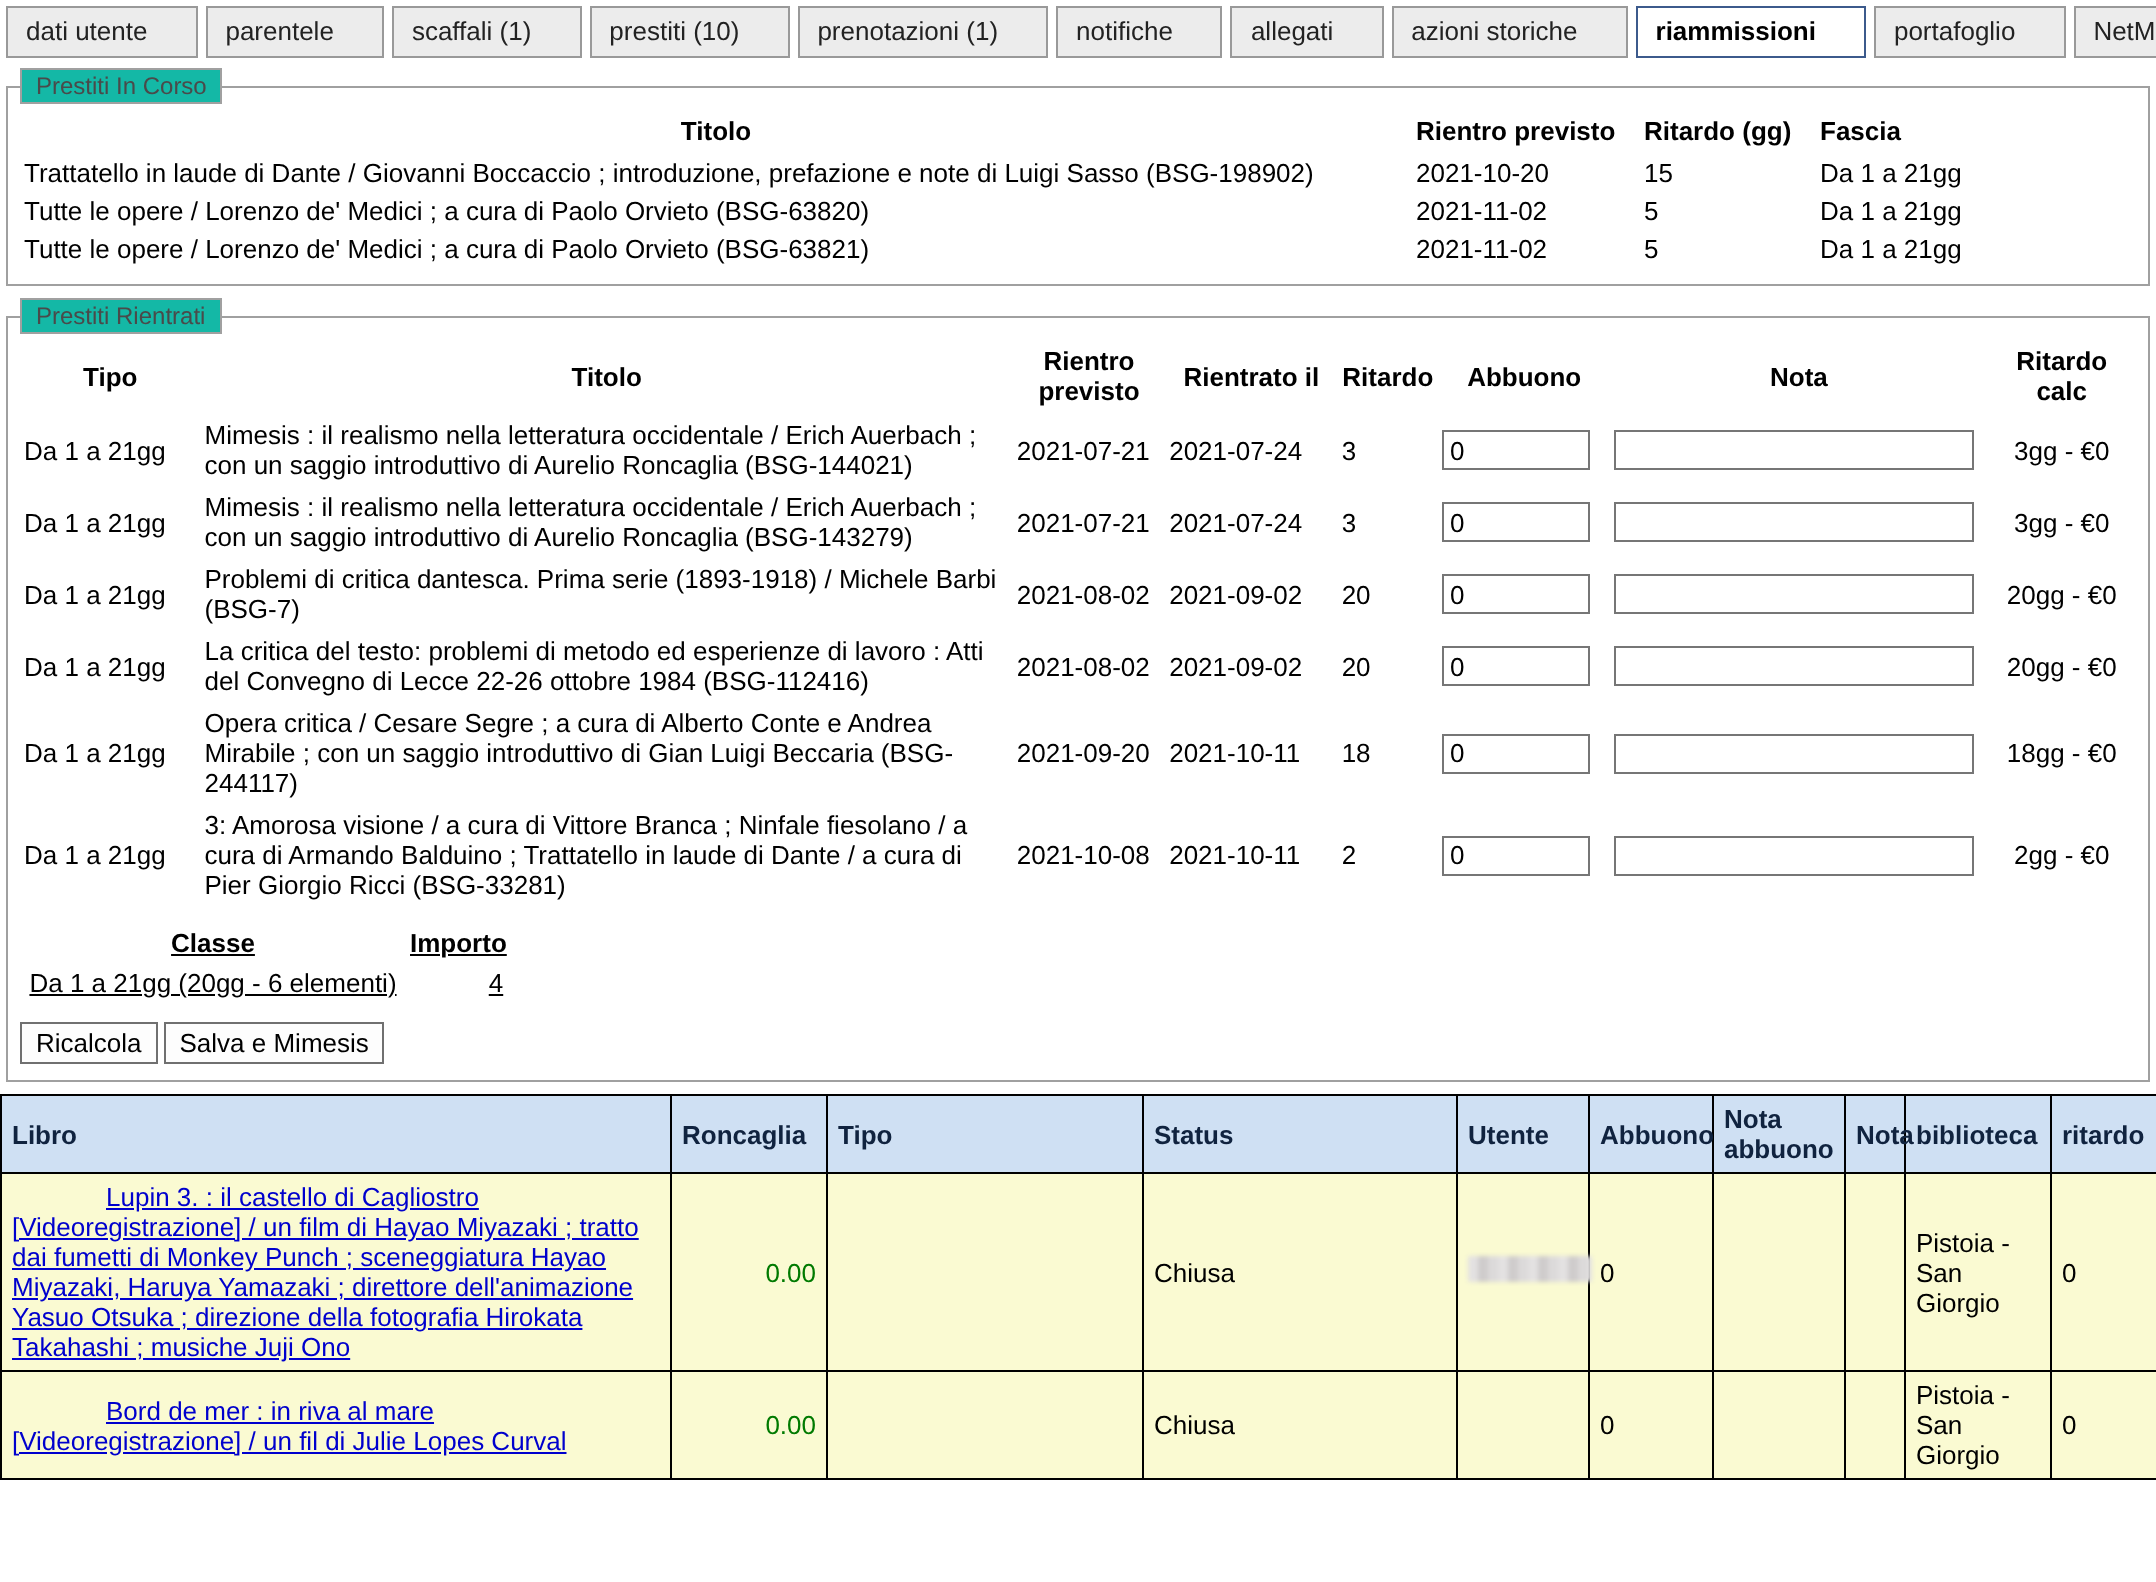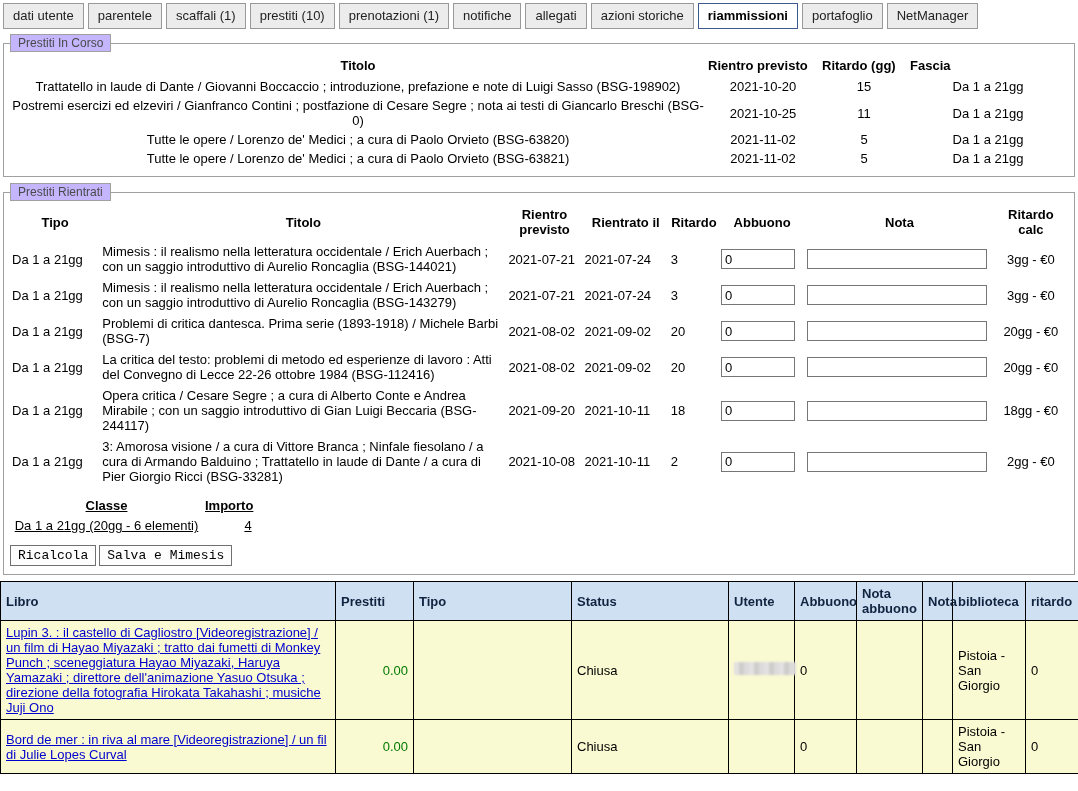--- a/index.html
+++ b/index.html
@@ -2,63 +2,63 @@
 <html><head>
 <meta charset="utf-8">
 <style>
   * { box-sizing: border-box; }
   html,body { margin:0; padding:0; background:#fff; }
   body { font-family:"Liberation Sans", sans-serif; font-size:13px; color:#000; }
   .page { width:1078px; height:791px; overflow:hidden; position:relative; }
 
   
   .tabs { display:flex; align-items:flex-end; gap:4px; padding:3px 0 1px 3px; flex-wrap:nowrap; }
-  .tab { padding:4px 9px 5px 9px; background:#ececec; border:1px solid #999; color:#222;
+  .tab { padding:4px 24px 5px 9px; background:#ececec; border:1px solid #999; color:#222;
          white-space:nowrap; cursor:pointer; font-size:13px; }
   .tab.active { background:#fff; font-weight:bold; border:1px solid #3c5a8c; color:#000; }
 
   
   fieldset { border:1px solid #a0a0a0; margin:4px 3px 6px 3px; padding:2px 6px 8px 6px; }
-  legend { border:1px solid #a0a0a0; padding:1px 7px; font-size:12px; color:#4a4a4a; background:#c4b5fd; }
+  legend { border:1px solid #a0a0a0; padding:1px 7px; font-size:12px; color:#4a4a4a; background:#14b8a6; }
 
   
   table.corso { width:100%; border-collapse:collapse; }
   table.corso th { font-weight:bold; padding:4px 2px; text-align:left; }
   table.corso th.c { text-align:center; }
-  table.corso td { padding:2px 2px; vertical-align:middle;text-align:center; }
+  table.corso td { padding:2px 2px; vertical-align:middle; }
 
   
   table.rientrati { width:100%; border-collapse:collapse; }
   table.rientrati th { font-weight:bold; text-align:center; padding:4px 2px; vertical-align:middle; }
   table.rientrati td { padding:3px 2px; vertical-align:middle; }
   table.rientrati input[type=text] { height:20px; border:1px solid #767676; font-family:"Liberation Sans",sans-serif;
         font-size:13px; padding:1px 3px; background:#fff; }
   .inp-abbuono { width:74px; }
   .inp-nota { width:180px; }
   td.calc { text-align:center; }
 
   
   table.classe { border-collapse:collapse; margin-top:8px;text-decoration:underline; }
   table.classe th { font-weight:bold; padding:3px 2px; }
   table.classe th.c { text-align:center; }
   table.classe th.l { text-align:left; }
   table.classe td { padding:2px 2px; text-align:center; }
 
   .btn-row { margin-top:10px; display:flex; gap:3px; }
-  button.std { font-family:Liberation Mono, monospace; font-size:13px; padding:2px 7px;
+  button.std { font-family:Liberation Sans, sans-serif; font-size:13px; padding:2px 7px;
         background:#fdfdfd; border:1px solid #707070; cursor:pointer; }
 
   
   table.bottom { width:1078px; border-collapse:collapse; table-layout:fixed; margin-top:4px; }
   table.bottom th { background:#cfe0f3; color:#10233f; font-weight:bold; text-align:left;
         border:1px solid #000; padding:4px 5px; vertical-align:middle; font-size:13px; }
   table.bottom td { background:#fafad2; border:1px solid #000; padding:4px 5px;
         vertical-align:middle; font-size:13px; }
   td.libro-cell { vertical-align:top; background:#fafad2; }
-  a.libro-link { color:#0000cd; text-decoration:underline; cursor:pointer; }
+  a.libro-link { color:#0000cd; text-decoration:underline; cursor:pointer;margin-left:47px; }
   td.money { color:#007a00; text-align:right; padding-right:8px; }
   .redact { display:inline-block; width:62px; height:13px; border-radius:1px;
         background:repeating-linear-gradient(90deg,#e3e1e1 0 5px,#cfcccc 5px 10px,#dcdada 10px 15px);
         filter:blur(1px); }
 </style>
 </head>
 <body>
 
 <div class="page">
 
@@ -89,26 +89,20 @@
           <tr>
         <th class="c">Titolo</th>
         <th>Rientro previsto</th>
         <th>Ritardo (gg)</th>
         <th>Fascia</th>
       </tr>
       <tr>
         <td>Trattatello in laude di Dante / Giovanni Boccaccio ; introduzione, prefazione e note di Luigi Sasso (BSG-198902)</td>
         <td>2021-10-20</td>
         <td>15</td>
-        <td>Da 1 a 21gg</td>
-      </tr>
-      <tr>
-        <td>Postremi esercizi ed elzeviri / Gianfranco Contini ; postfazione di Cesare Segre ; nota ai testi di Giancarlo Breschi (BSG-0)</td>
-        <td>2021-10-25</td>
-        <td>11</td>
         <td>Da 1 a 21gg</td>
       </tr>
       <tr>
         <td>Tutte le opere / Lorenzo de' Medici ; a cura di Paolo Orvieto (BSG-63820)</td>
         <td>2021-11-02</td>
         <td>5</td>
         <td>Da 1 a 21gg</td>
       </tr>
       <tr>
         <td>Tutte le opere / Lorenzo de' Medici ; a cura di Paolo Orvieto (BSG-63821)</td>
@@ -239,21 +233,21 @@
       <col style="width:66px">
         <col style="width:62px">
         <col style="width:66px">
         <col style="width:30px">
       <col style="width:73px">
         <col style="width:53px">
     </colgroup>
     <tbody>
         <tr>
       <th>Libro</th>
-      <th>Prestiti</th>
+      <th>Roncaglia</th>
       <th>Tipo</th>
       <th>Status</th>
       <th>Utente</th>
       <th>Abbuono</th>
       <th>Nota abbuono</th>
       <th>Nota</th>
       <th>biblioteca</th>
       <th>ritardo</th>
     </tr>
     <tr>

